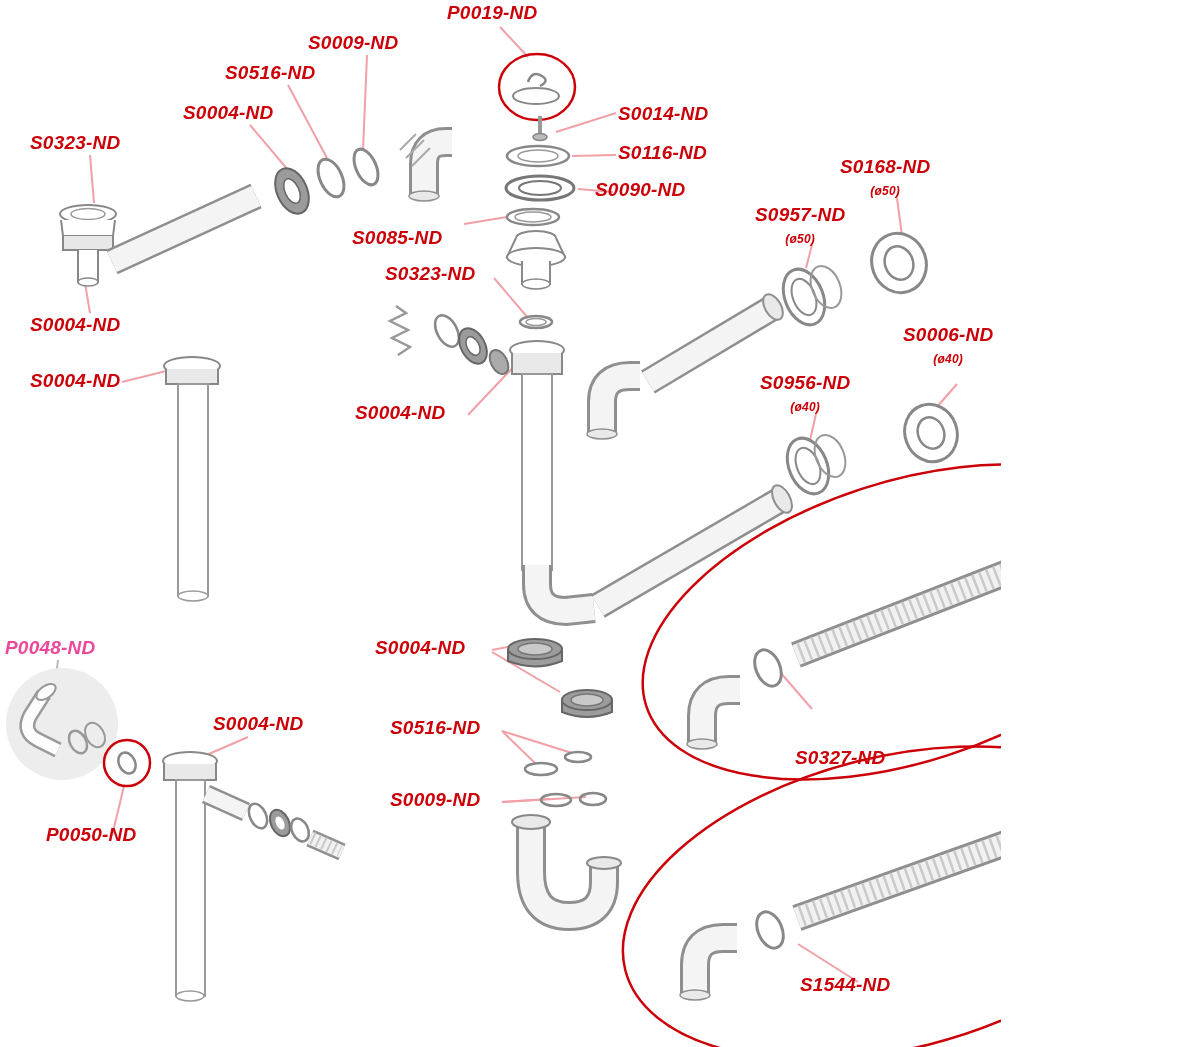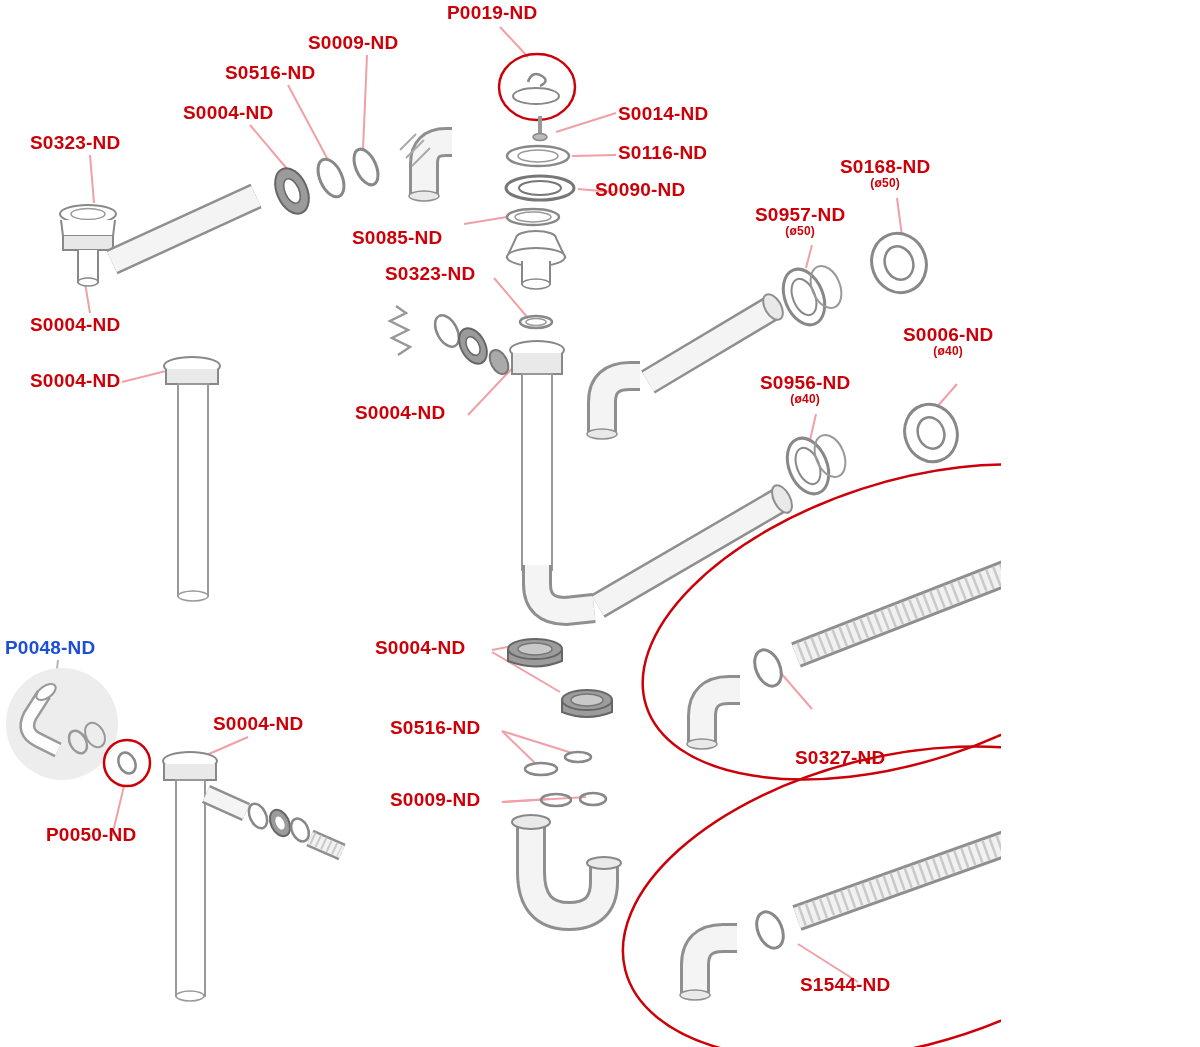--- a/index.html
+++ b/index.html
@@ -4,38 +4,39 @@
 <style>
   * { margin: 0; padding: 0; box-sizing: border-box; }
   html, body { background: #ffffff; }
   body { font-family: "Liberation Sans", sans-serif; }
   .canvas {
     position: relative;
     width: 1001px;
     height: 1047px;
     background: #ffffff;
     overflow: hidden;
+    font-style: italic;
   }
   .canvas > svg { position: absolute; left: 0; top: 0; }
   .lbl {
     position: absolute;
     color: #cc0008;
     font-weight: bold;
     font-size: 19px;
     line-height: 1.05;
     white-space: nowrap;
     letter-spacing: 0.2px;
   }
   .lbl .sub {
     display: block;
     text-align: center;
     font-size: 12px;
-    margin-top: 0px;
+    margin-top: 8px;
   }
-  .lbl.muted { color: #1d4ed8; }
+  .lbl.muted { color: #ec4899; }
   .lbl.tag { font-size: 23px; letter-spacing: 0.5px; }
 </style>
 </head>
 <body>
 
 <div class="canvas">
 
   <svg width="1200" height="1047" viewBox="0 0 1200 1047">
 
     <g stroke="#f0a0a6" stroke-width="2" fill="none">

